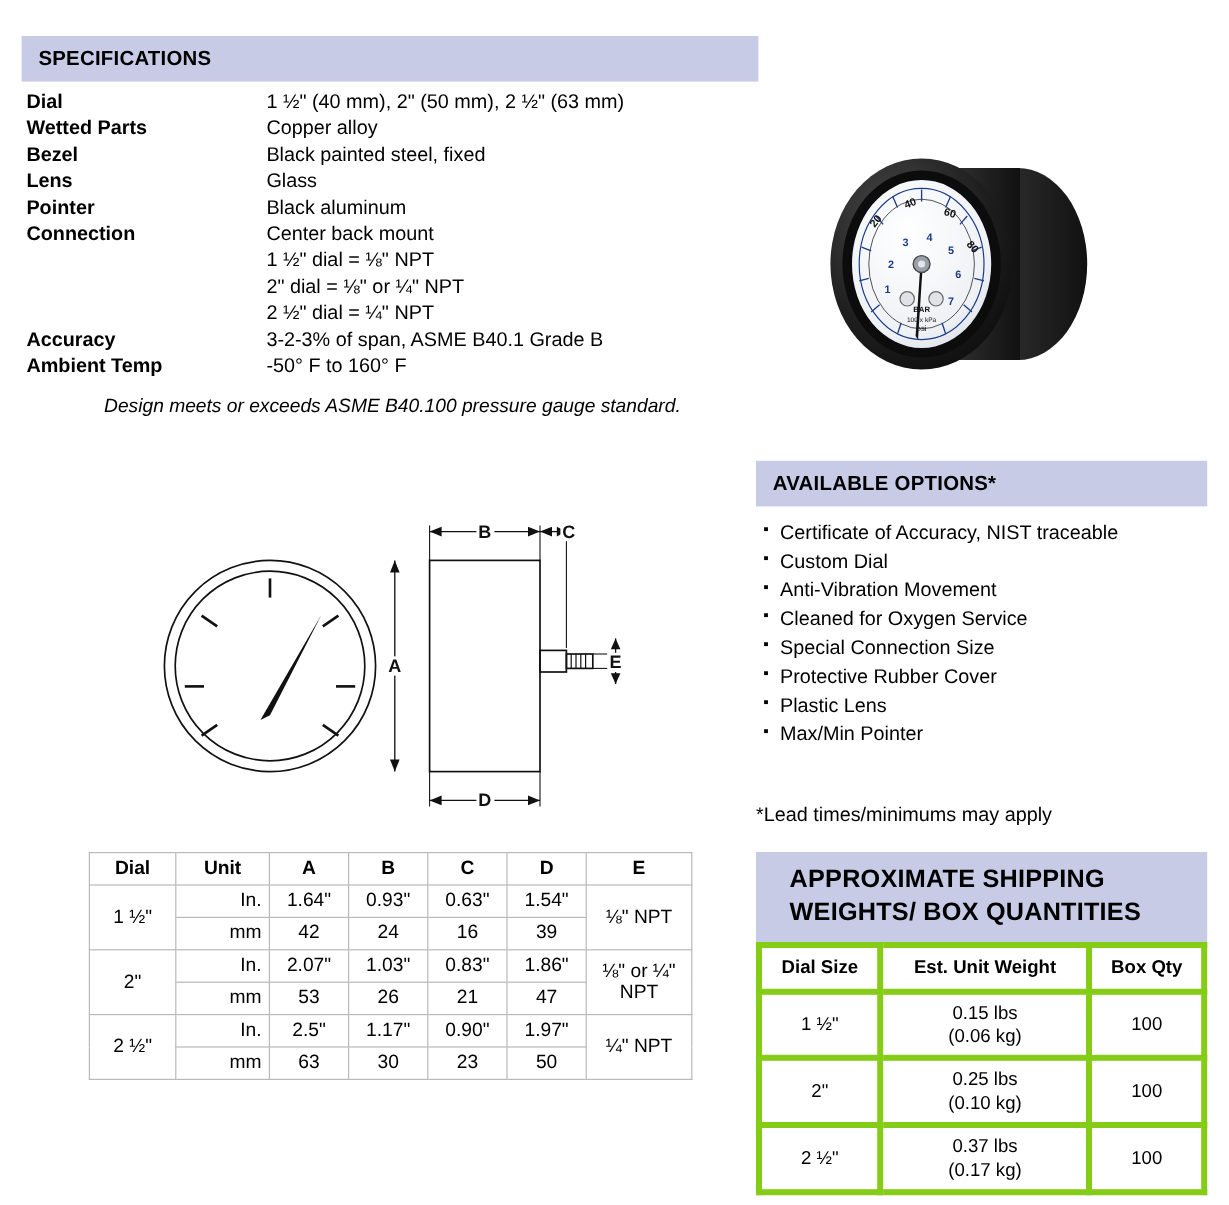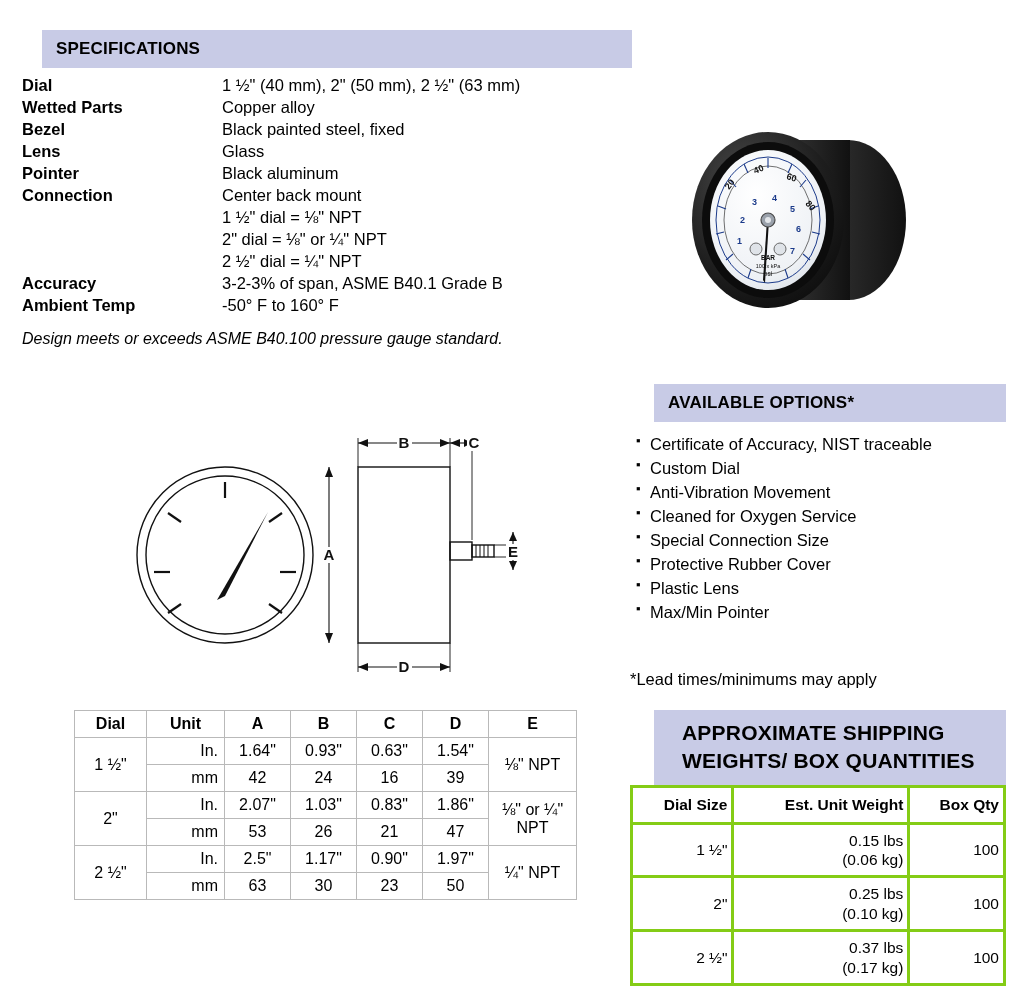--- a/index.html
+++ b/index.html
@@ -12,34 +12,34 @@
   }
   .page { position: relative; width: 1024px; height: 1004px; overflow: hidden; }
 
   
   .band {
     background: #c8cbe6;
     font-weight: bold;
     font-size: 17px;
     letter-spacing: .2px;
     padding: 9px 14px;
-    margin-left: 24px;
   }
 
   
   .specs-wrap { position: absolute; left: 18px; top: 30px; width: 614px; }
   table.specs { border-collapse: collapse; margin-top: 6px; font-size: 16.5px; }
   table.specs td { padding: 1.5px 0; vertical-align: top; }
   table.specs td.k { font-weight: bold; width: 204px; padding-left: 4px; }
   table.specs td.v { }
   .note {
     font-style: italic;
     font-size: 16px;
     margin-top: 14px;
     padding-left: 4px;
+    text-align: center;
   }
 
   
   .photo { position: absolute; left: 668px; top: 108px; width: 250px; height: 215px; }
 
   
   .options { position: absolute; left: 630px; top: 384px; width: 376px; }
   .options ul { list-style: none; margin: 10px 0 0 0; padding: 0; }
   .options li {
     font-size: 16.5px;
@@ -71,22 +71,22 @@
   .w-dial { width: 72px; }
   .w-unit { width: 78px; margin-left: 31px; }
   .w-abcd { width: 66px; }
   .w-e    { width: 88px; }
 
   
   .ship { position: absolute; left: 630px; top: 710px; width: 376px; }
   .ship .band { font-size: 21px; line-height: 1.35; padding: 9px 28px; }
   table.shipt { border-collapse: collapse; font-size: 15.5px; width: 376px; }
   table.shipt th, table.shipt td {
-    border: 3px solid #84cc16;
-    text-align: right;
+    border: 5px solid #84cc16;
+    text-align: center;
     padding: 6px 4px;
     font-weight: normal;
   }
   table.shipt th { font-weight: bold; padding: 8px 4px; }
   table.shipt td { line-height: 1.25; }
 </style>
 </head>
 <body>
 
 <div class="page">

